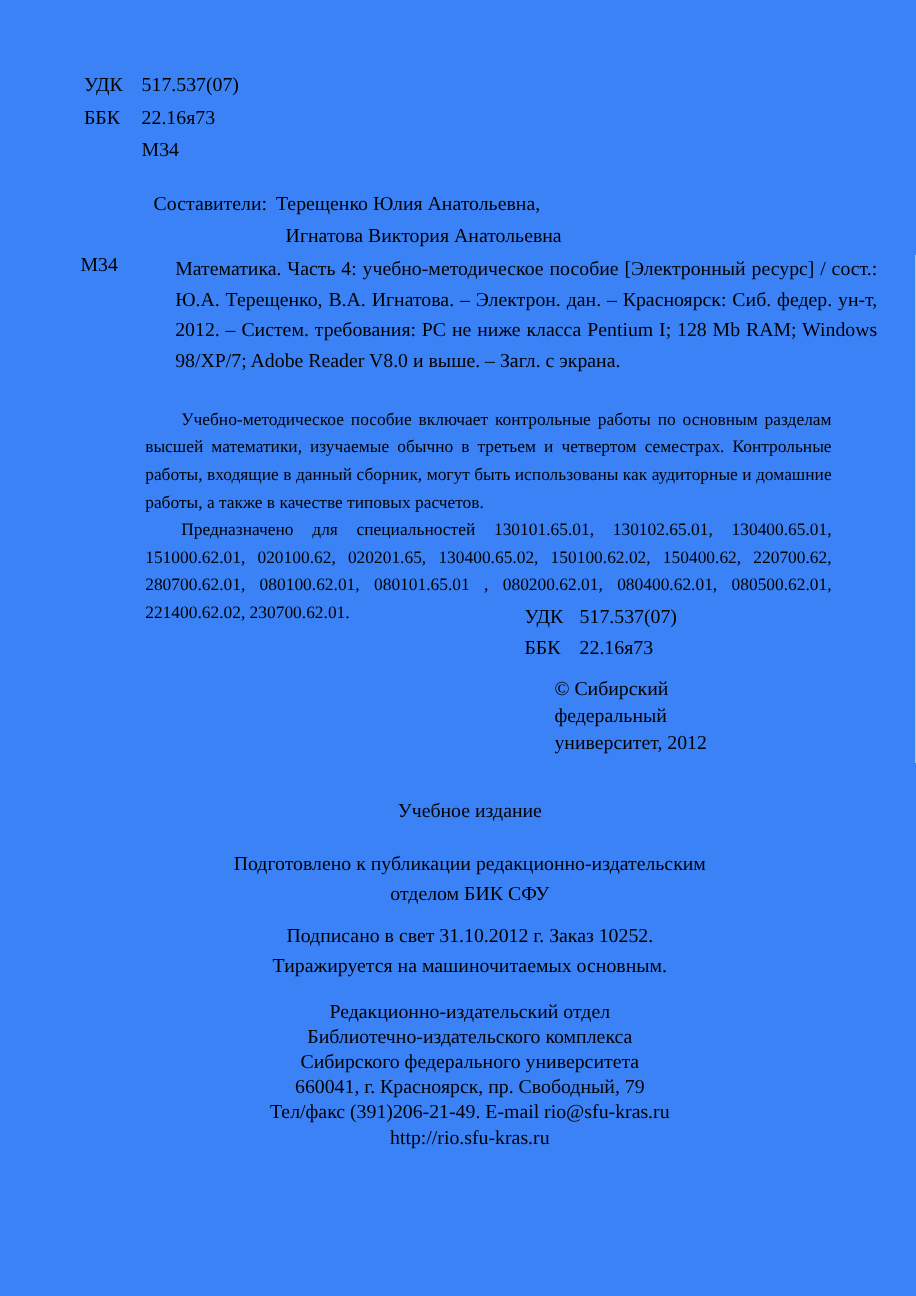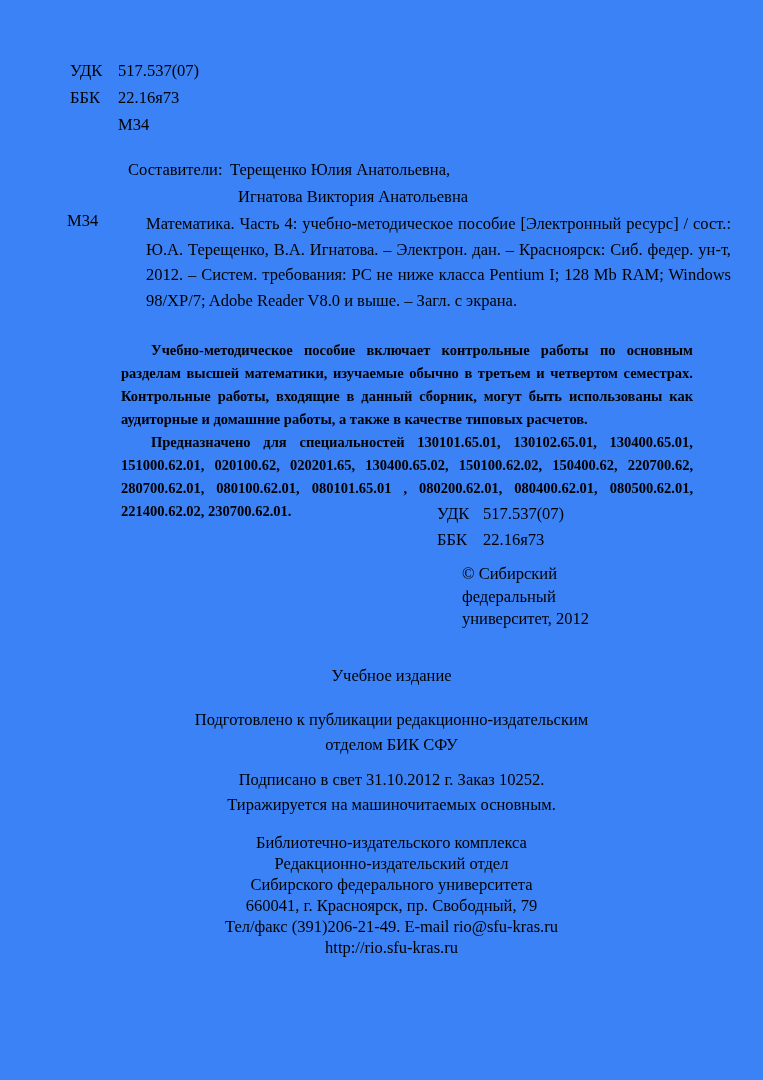--- a/index.html
+++ b/index.html
@@ -65,21 +65,21 @@
   
   .annotation-block {
     position: absolute;
     top: 339px;
     left: 121px;
     width: 572px;
     font-size: 14.5px;
     line-height: 23px;
     text-align: justify;
   }
-  .annotation-block p { margin: 0; text-indent: 30px; font-weight: bold; }
+  .annotation-block p { margin: 0; text-indent: 30px; }
 
   
   .codes-bottom {
     position: absolute;
     top: 501px;
     left: 437px;
     font-size: 16.5px;
     line-height: 26px;
     white-space: nowrap;
   }
@@ -164,21 +164,21 @@
     <div>Подготовлено к публикации редакционно-издательским</div>
     <div>отделом БИК СФУ</div>
   </div>
 
   <div class="centered release-info">
     <div>Подписано в свет 31.10.2012 г. Заказ 10252.</div>
     <div>Тиражируется на машиночитаемых основным.</div>
   </div>
 
   <div class="centered publisher">
+    <div>Редакционно-издательский отдел</div>
     <div>Библиотечно-издательского комплекса</div>
-    <div>Редакционно-издательский отдел</div>
     <div>Сибирского федерального университета</div>
     <div>660041, г. Красноярск, пр. Свободный, 79</div>
     <div>Тел/факс (391)206-21-49. E-mail rio@sfu-kras.ru</div>
     <div>http://rio.sfu-kras.ru</div>
   </div>
 
 </div>
 
 </body></html>

